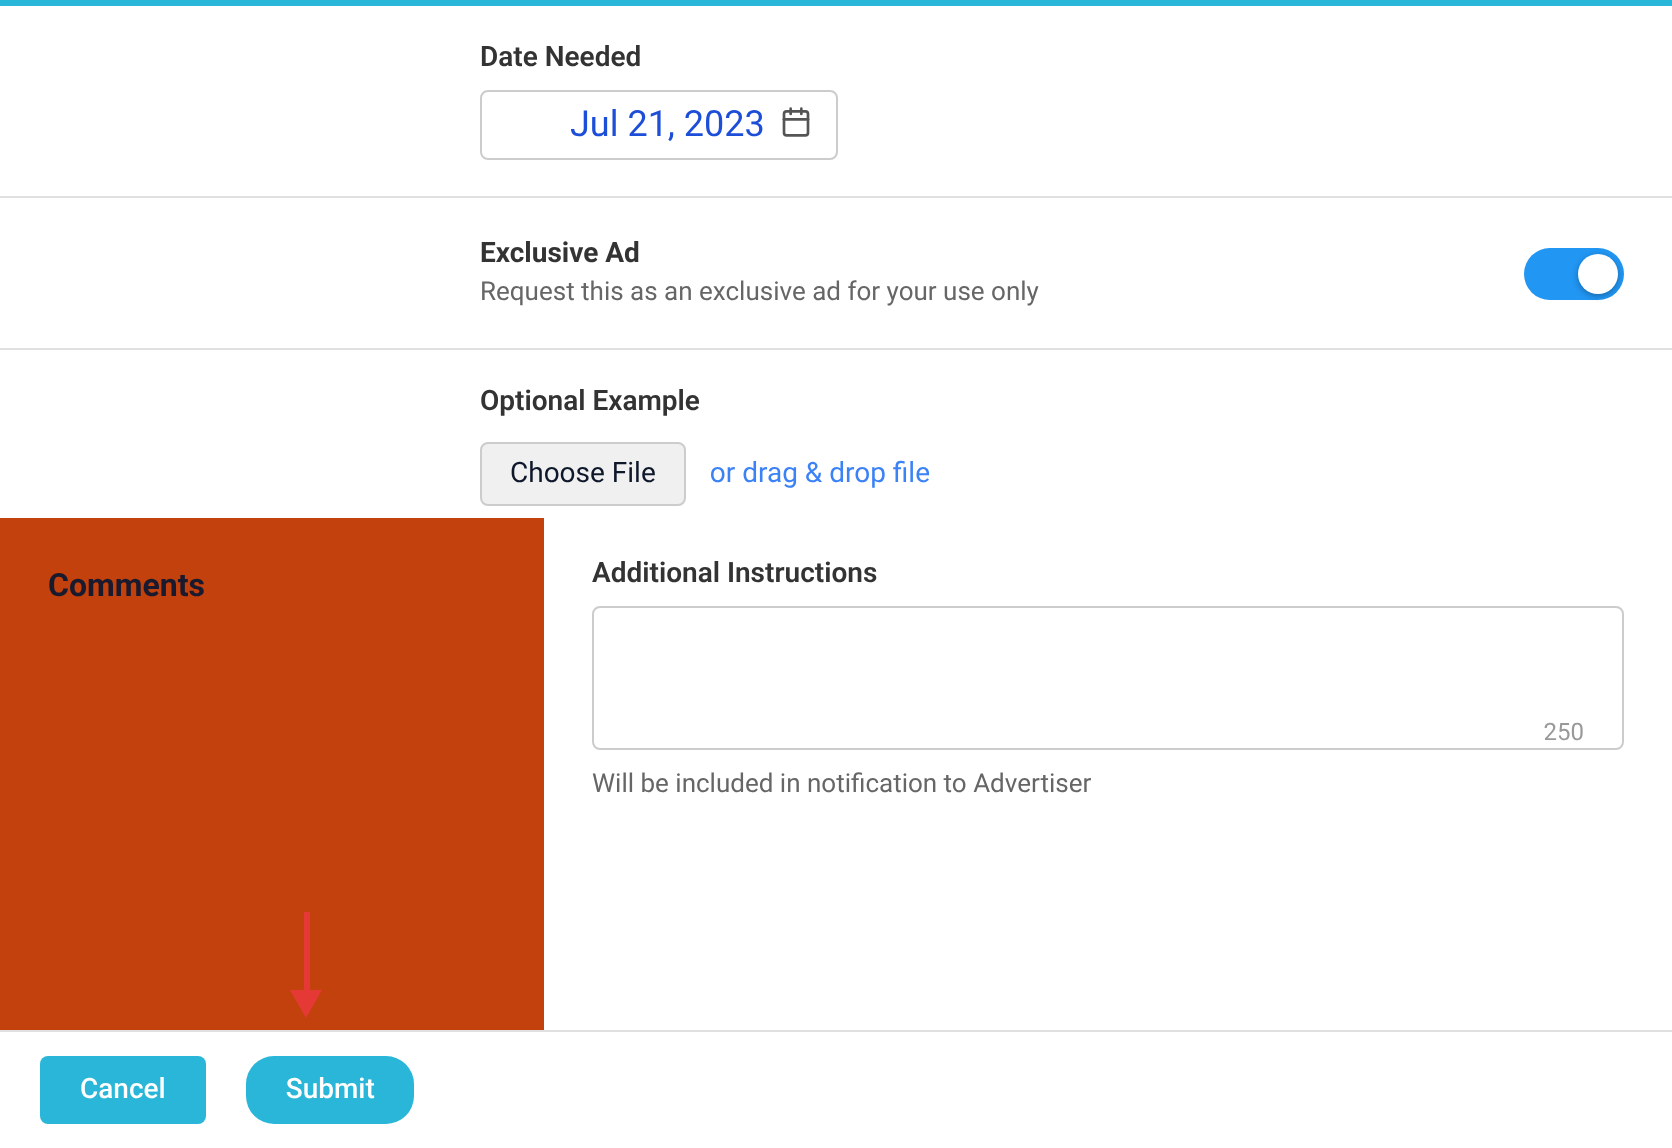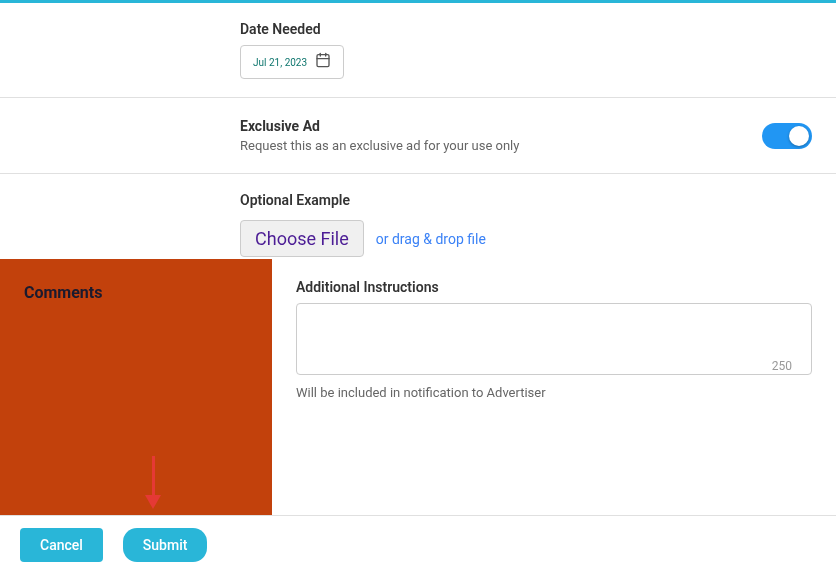--- a/index.html
+++ b/index.html
@@ -61,22 +61,23 @@
       display: inline-flex;
       align-items: center;
       border: 1px solid #ccc;
       border-radius: 4px;
       padding: 6px 12px;
       gap: 8px;
       background: #fff;
     }
 
     .date-text {
-      font-size: 10px;
-      color: #0f766e;
+      font-size: 18px;
+      color: #1d4ed8;
+      margin-left: 32px;
     }
 
     .calendar-icon {
       color: #555;
       font-size: 16px;
     }
 
     .exclusive-row {
       padding: 20px 24px 20px 240px;
       border-bottom: 1px solid #e0e0e0;
@@ -150,22 +151,22 @@
       display: flex;
       align-items: center;
       gap: 12px;
     }
 
     .choose-file-btn {
       padding: 7px 14px;
       background: #f0f0f0;
       border: 1px solid #ccc;
       border-radius: 4px;
-      font-size: 18px;
-      color: #4c1d95;
+      font-size: 14px;
+      color: #0f172a;
       cursor: pointer;
       white-space: nowrap;
     }
 
     .drag-drop-text {
       font-size: 14px;
       color: #3b82f6;
     }
 
     

